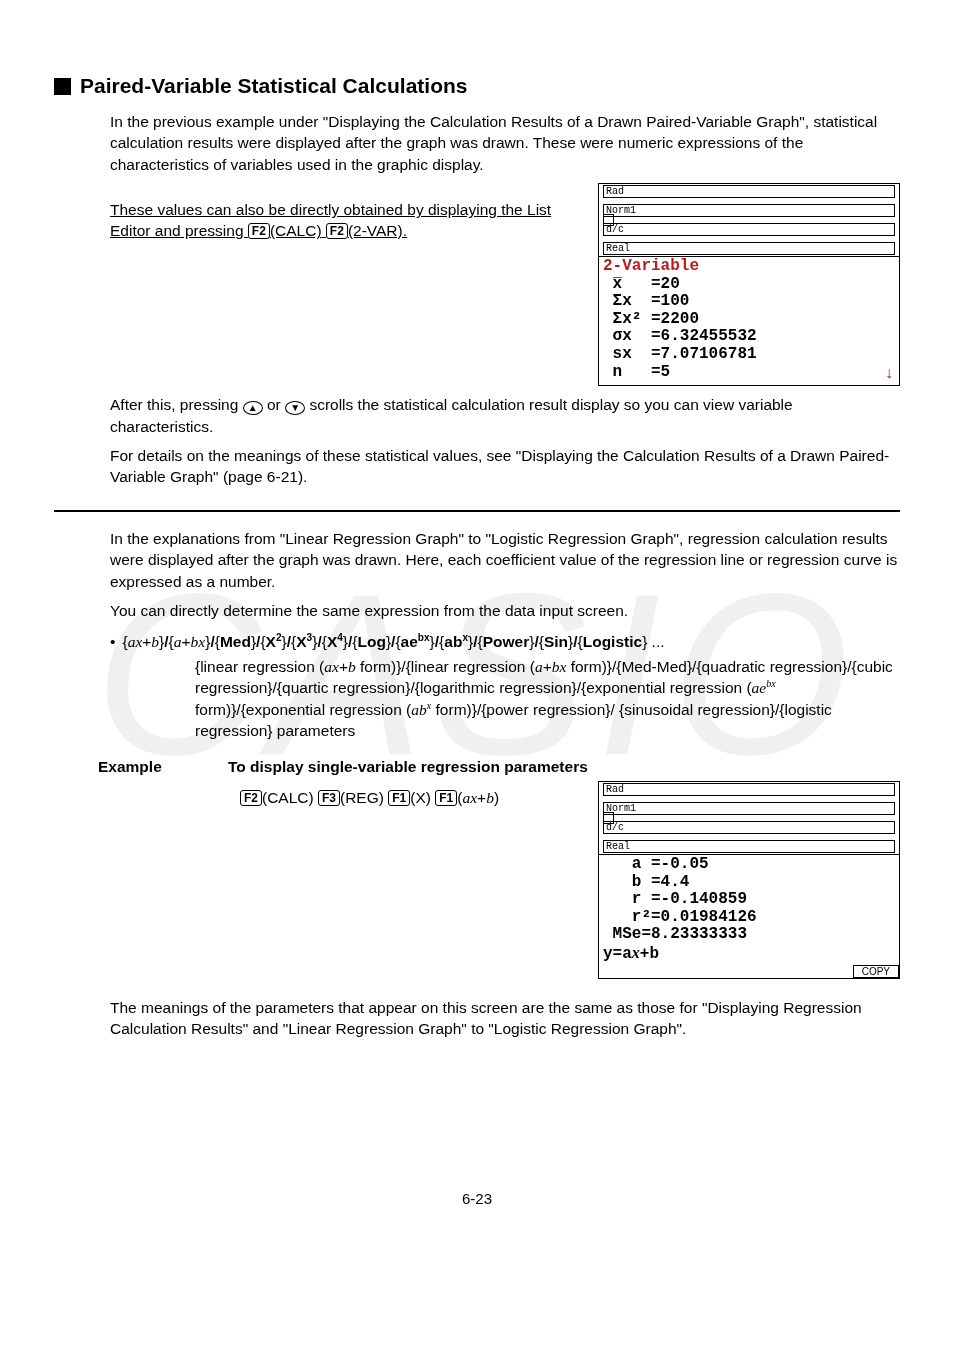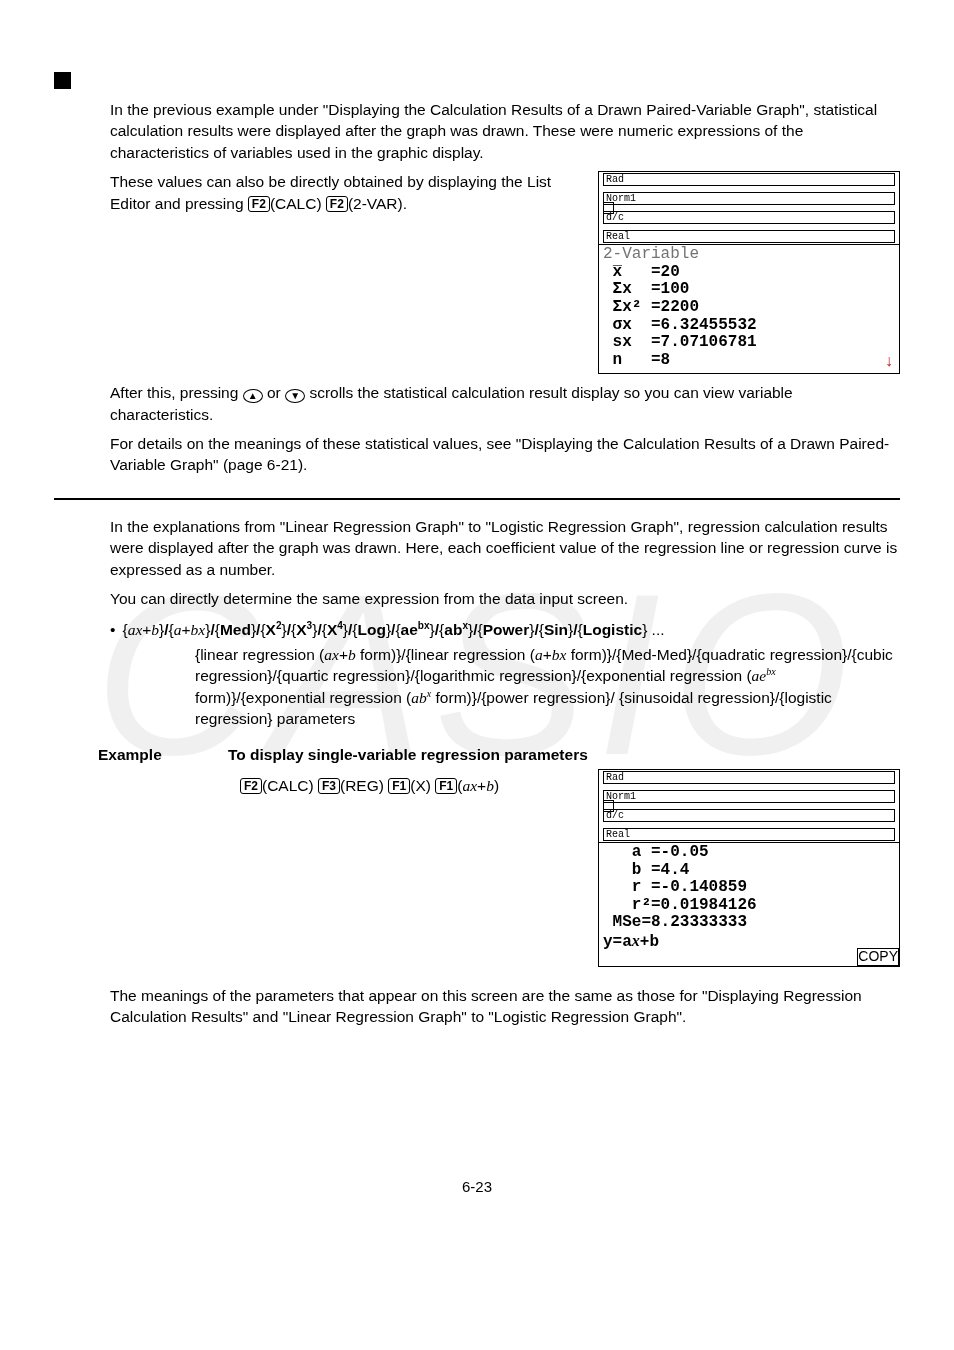--- a/index.html
+++ b/index.html
@@ -38,21 +38,21 @@
   }
   .blksq {
     display: inline-block;
     width: 17px; height: 17px;
     background: #000;
     margin-right: 9px;
   }
   .body-p {
     margin: 8px 0 8px 56px;
   }
-  .body-p.tight { margin-top: 0; }
+  .body-p.tight { margin-top: 16px; text-decoration: underline; }
   .row {
     display: flex;
     align-items: flex-start;
     margin-left: 56px;
   }
   .row .txtcol { flex: 1; padding-right: 14px; }
   .hr1 { border: none; border-top: 2px solid #000; margin: 22px 0 16px 0; }
   .keybox {
     display: inline-block;
     border: 1.3px solid #000;
@@ -101,42 +101,42 @@
     line-height: 11px;
   }
   .calc .statusbar .iconleft {
     position: absolute;
     left: 4px;
     width: 11px; height: 12px;
     border: 1px solid #000;
   }
   .calc .statusbar { position: relative; }
   .calc .scrbody { padding: 1px 4px 4px 4px; position: relative; }
-  .calc .title2v { color: #737373; font-weight: normal; }
+  .calc .title2v { color: #b91c1c; font-weight: bold; }
   .calc .linreg-title { color: #2e4fb3; font-weight: bold; }
   .calc pre {
     margin: 0;
     font-family: inherit;
     font-size: inherit;
     font-weight: bold;
     color: #000;
     white-space: pre;
   }
   .calc .downarrow {
     position: absolute;
     right: 5px; bottom: 2px;
     color: #c02020;
     font-weight: bold;
   }
   .calc .copybtn {
     position: absolute;
     right: 0; bottom: 0;
     border: 1px solid #000;
-    font-size: 14px;
-    padding: 0 0;
+    font-size: 10px;
+    padding: 0 8px;
     background: #fff;
     font-family: Arial, sans-serif;
   }
   .menu-list {
     margin: 10px 0 8px 56px;
   }
   .menu-list .bullet-line { display: flex; }
   .menu-list .bull { margin-right: 7px; }
   .menu-list .desc {
     margin-left: 85px;
@@ -164,20 +164,21 @@
   }
 </style>
 </head>
 <body>
 
 <div class="page">
   <div class="watermark">CASIO</div>
 
   <div class="section-head">
     <span class="blksq"></span>
+    <span>Paired-Variable Statistical Calculations</span>
   </div>
 
   <p class="body-p">In the previous example under "Displaying the Calculation Results of a Drawn Paired-Variable Graph", statistical calculation results were displayed after the graph was drawn. These were numeric expressions of the characteristics of variables used in the graphic display.</p>
 
   <div class="row">
     <div class="txtcol">
       <p class="body-p tight" style="margin-left:0">
         <span>These values can also be directly obtained by displaying the List Editor and pressing </span>
         <span class="keybox">F2</span><span>(CALC)</span>
         <span class="keybox">F2</span><span>(2-VAR).</span>
@@ -191,21 +192,21 @@
         <span class="chip">d/c</span>
         <span class="chip">Real</span>
       </div>
       <div class="scrbody">
         <div class="title2v">2-Variable</div>
         <pre> x̅   =20</pre>
         <pre> Σx  =100</pre>
         <pre> Σx² =2200</pre>
         <pre> σx  =6.32455532</pre>
         <pre> sx  =7.07106781</pre>
-        <pre> n   =8</pre>
+        <pre> n   =5</pre>
         <span class="downarrow">↓</span>
       </div>
     </div>
   </div>
 
   <p class="body-p">
     After this, pressing <span class="circkey">▲</span> or <span class="circkey">▼</span> scrolls the statistical calculation result display so you can view variable characteristics.
   </p>
 
   <p class="body-p">For details on the meanings of these statistical values, see "Displaying the Calculation Results of a Drawn Paired-Variable Graph" (page 6-21).</p>

